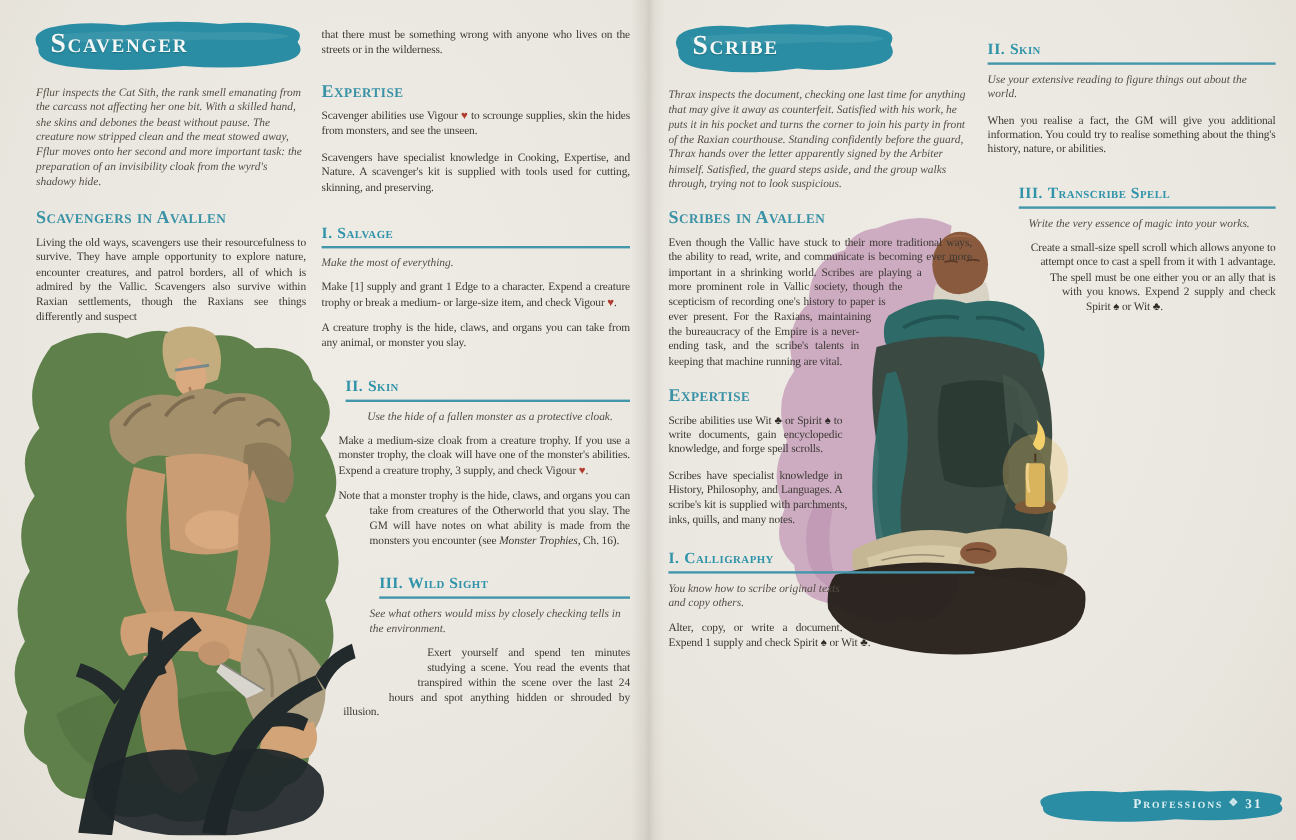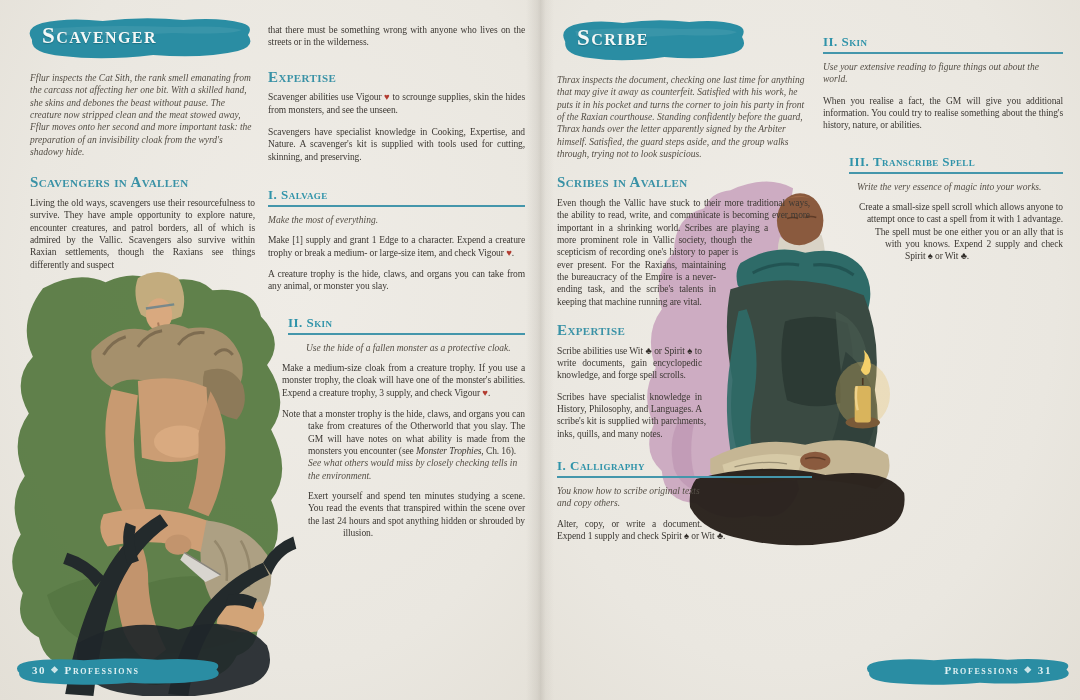--- a/index.html
+++ b/index.html
@@ -126,35 +126,29 @@
         <i class="fl" style="height:13px;width:18px"></i>
 
         <div class="title-row" style="margin:0 0 7px 20px;">
           <span class="ability-title">II.</span>
           <span class="ability-title">Skin</span>
         </div>
         <p class="tagline" style="margin:0;">Use the hide of a fallen monster as a protective cloak.</p>
         <p class="body-text" style="margin:8px 0 0 0;"><span>Make a medium-size cloak from a creature trophy. If you use a monster trophy, the cloak will have one of the monster's abilities. Expend a creature trophy, 3 supply, and check Vigour </span><span class="run-heart">♥</span><span>.</span></p>
         <p class="body-text" style="margin:9px 0 0 0;"><span>Note that a monster trophy is the hide, claws, and organs you can take from creatures of the Otherworld that you slay. The GM will have notes on what ability is made from the monsters you encounter (see </span><span class="run-i">Monster Trophies</span><span>, Ch. 16).</span></p>
 
+        <div class="title-row" style="margin:20px 0 7px 48px;">
+          <span class="ability-title">III.</span>
+          <span class="ability-title">Wild Sight</span>
+        </div>
         <p class="tagline" style="margin:0;">See what others would miss by closely checking tells in the environment.</p>
         <p class="body-text" style="margin:8px 0 0 0;">Exert yourself and spend ten minutes studying a scene. You read the events that transpired within the scene over the last 24 hours and spot anything hidden or shrouded by illusion.</p>
       </div>
     </div>
 
-    <div class="footer-bar" style="left:10px;">
-      <svg viewBox="0 0 230 44" preserveAspectRatio="none" aria-hidden="true">
-        <path fill="#2a8da3" d="M10,24 Q2,12 20,7 Q45,1 80,5 Q120,0 160,4 Q196,1 218,7 Q230,10 224,19 Q232,30 214,35 Q180,43 130,39 Q80,45 40,40 Q8,37 10,24 Z"></path>
-      </svg>
-      <div class="footer-text left">
-        <span>30</span>
-        <span class="orn">❖</span>
-        <span>Professions</span>
-      </div>
-    </div>
   </div>
 
   <div class="page page-r">
 
     <svg class="illus" style="left:92px;top:170px;width:306px;height:416px;" viewBox="0 0 300 412" aria-hidden="true">
       <path fill="#c8a3bd" opacity=".88" d="M96,20 Q132,4 158,18 Q150,60 160,100 Q150,160 158,210 Q150,268 164,316 Q152,350 120,342 Q84,350 62,330 Q30,328 28,298 Q8,280 20,252 Q6,222 22,196 Q10,162 28,138 Q18,102 40,82 Q40,46 70,38 Q76,22 96,20 Z"></path>
       <path fill="#b98fae" opacity=".55" d="M60,250 Q52,290 66,318 Q48,316 40,296 Q34,268 44,250 Z"></path>
 
       <ellipse cx="165" cy="50" rx="23" ry="27" fill="#8a5a3e"></ellipse>
       <path fill="#a06a48" d="M150,30 Q165,20 182,32 Q174,26 163,27 Q154,27 150,30 Z"></path>

